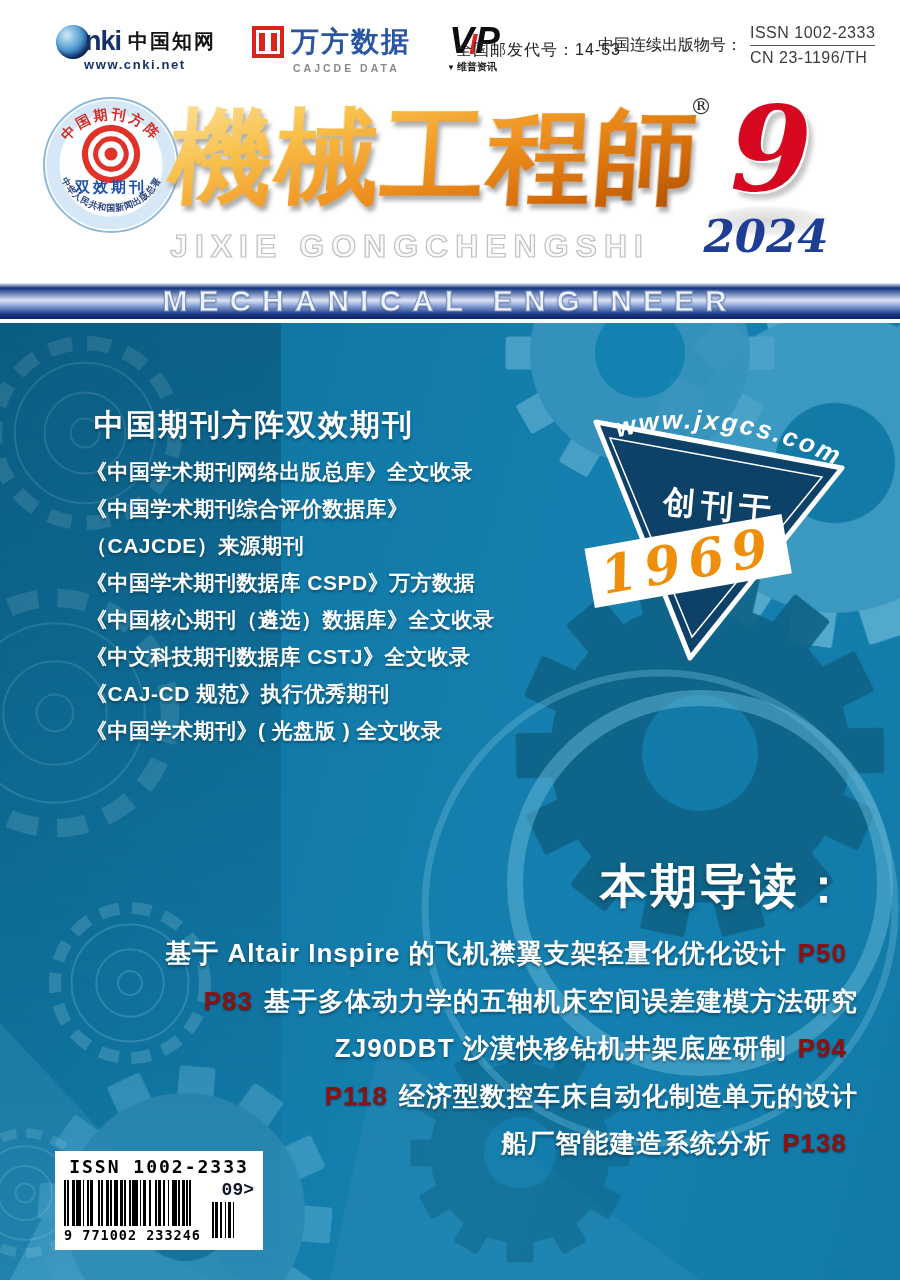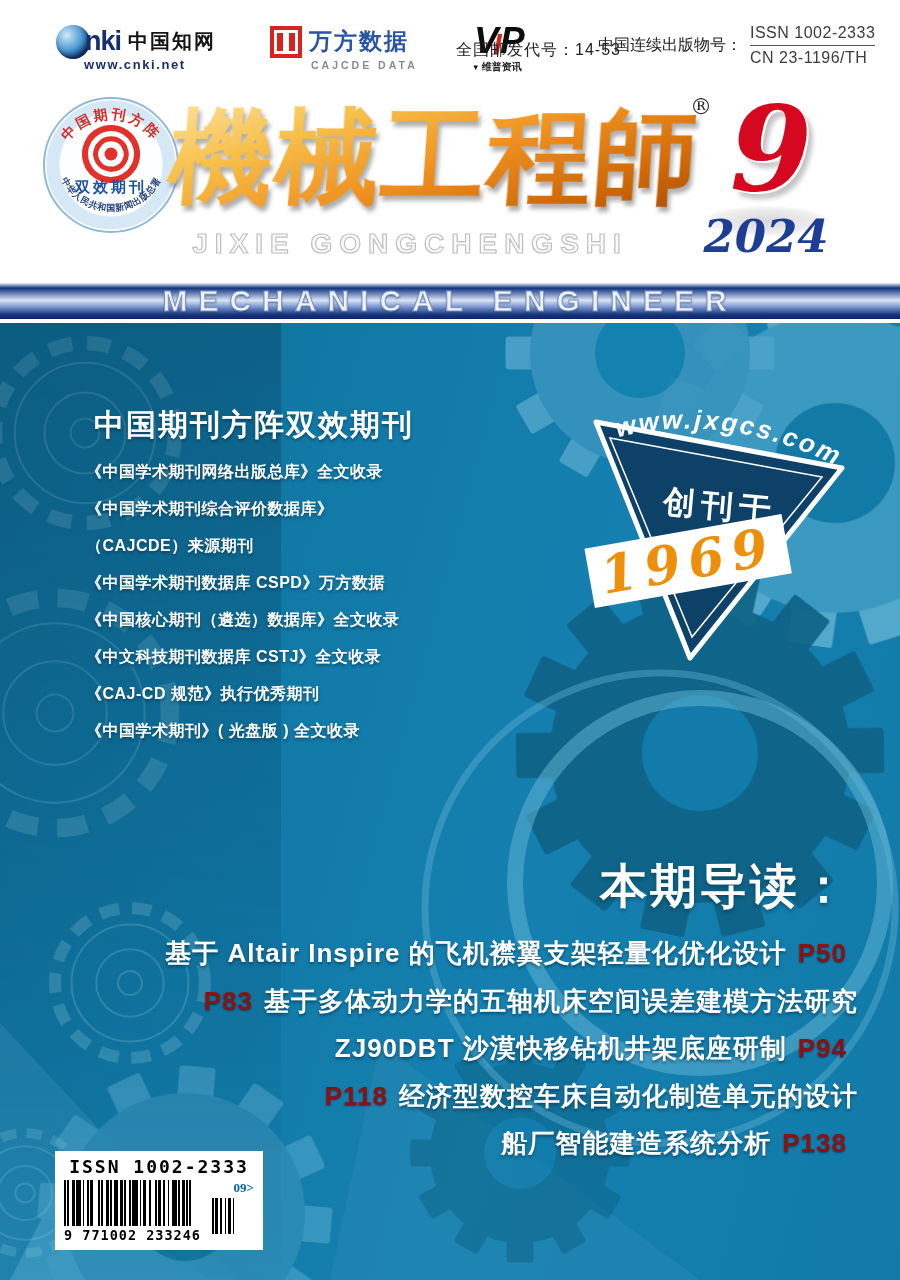--- a/index.html
+++ b/index.html
@@ -2,36 +2,36 @@
 <html><head>
 <meta charset="utf-8">
 <style>
   html,body{margin:0;padding:0;background:#fff;}
   .cover{position:relative;width:900px;height:1280px;overflow:hidden;
          font-family:"Liberation Sans","DejaVu Sans",sans-serif;background:#fff;}
 
   
   .header{position:absolute;left:0;top:0;width:900px;height:283px;background:#fff;z-index:3;}
 
-  .logo-row{position:absolute;left:56px;top:18px;height:60px;display:flex;align-items:center;gap:54px;}
+  .logo-row{position:absolute;left:56px;top:18px;height:60px;display:flex;align-items:center;gap:36px;}
   .cnki{display:flex;flex-direction:column;}
   .cnki-top{display:flex;align-items:center;}
   .cnki-globe{width:34px;height:34px;border-radius:50%;
       background:radial-gradient(circle at 32% 30%,#cfe9f8,#4f9ad2 45%,#14407e 72%,#0a2350);
       box-shadow:inset -2px -3px 4px rgba(0,0,20,.4);flex:0 0 auto;}
   .cnki-nki{font-weight:800;font-size:27px;color:#15306b;margin-left:-5px;letter-spacing:-1px;}
   .cnki-cn{font-size:20px;font-weight:700;color:#141414;margin-left:7px;letter-spacing:2px;}
   .cnki-url{font-size:13px;font-weight:700;color:#15306b;letter-spacing:1.6px;margin:-2px 0 0 28px;}
 
   .wanfang{display:flex;flex-direction:column;}
   .wf-top{display:flex;align-items:center;gap:7px;}
   .wf-icon{width:32px;height:32px;border:4px solid #d9231f;position:relative;box-sizing:border-box;}
   .wf-icon::before,.wf-icon::after{content:"";position:absolute;top:3px;bottom:3px;width:6px;background:#d9231f;}
   .wf-icon::before{left:3px;} .wf-icon::after{right:3px;}
-  .wf-cn{font-size:23px;font-weight:800;color:#2a55a4;letter-spacing:2px;}
+  .wf-cn{font-size:28px;font-weight:800;color:#2a55a4;letter-spacing:2px;}
   .wf-en{font-size:10.5px;font-weight:700;color:#8a8a8a;letter-spacing:3px;margin:1px 0 0 41px;}
 
   .vip{display:flex;flex-direction:column;align-items:flex-end;}
   .vip-top{display:flex;align-items:flex-end;font-style:italic;font-weight:900;line-height:1;}
   .vip-v,.vip-p{font-size:37px;color:#0d0d0d;letter-spacing:-3px;}
   .vip-i{font-size:30px;color:#d9231f;margin:0 -2px;}
   .vip-cn{font-size:10px;color:#222;font-weight:700;margin-top:1px;}
   .vip-cn::before{content:"▼";color:#111;font-size:8px;margin-right:2px;}
 
   .postal{position:absolute;left:456px;top:40px;font-size:16px;color:#222;letter-spacing:1px;}
@@ -59,21 +59,21 @@
       font-family:"DejaVu Serif","Liberation Serif",serif;font-style:italic;font-weight:bold;
       font-size:118px;line-height:1;color:#d5081f;
       text-shadow:2px 2px 0 #fff,6px 7px 5px #c4c4c4;}
   .issue-shadow{position:absolute;left:704px;top:206px;width:124px;height:30px;border-radius:50%;
       background:radial-gradient(ellipse at center,#d9d9d9 0%,#ededed 55%,rgba(255,255,255,0) 78%);}
   .issue-year{position:absolute;left:700px;top:210px;width:132px;text-align:center;
       font-family:"DejaVu Serif","Liberation Serif",serif;font-style:italic;font-weight:bold;
       font-size:45px;color:#1d3e94;}
 
   .pinyin{position:absolute;left:150px;top:228px;width:520px;text-align:center;
-      font-size:28px;font-weight:700;letter-spacing:7px;color:#fafafa;
+      font-size:32px;font-weight:700;letter-spacing:7px;color:#fafafa;
       -webkit-text-stroke:1.2px #bfbfbf;white-space:nowrap;}
 
   
   .band{position:absolute;left:0;top:283px;width:900px;height:36px;z-index:3;
       background:linear-gradient(180deg,#0c2a75 0%,#16359010 0,#10337f 14%,#dbe4f6 48%,#7b97cf 66%,#16357f 88%,#0a2468 100%);
       display:flex;align-items:center;justify-content:center;}
   .band-text{font-size:30px;font-weight:700;letter-spacing:11px;color:#eef3fb;
       -webkit-text-stroke:1px #7d92bd;text-shadow:0 1px 2px rgba(15,35,90,.55);white-space:nowrap;}
   .band-underline{position:absolute;left:0;top:319px;width:900px;height:4px;background:#fff;z-index:3;}
 
@@ -81,21 +81,21 @@
   .main{position:absolute;left:0;top:323px;width:900px;height:957px;overflow:hidden;
       background:linear-gradient(105deg,#0f7099 0%,#1179a6 30%,#1580b0 60%,#117aa8 100%);}
   .bg-svg{position:absolute;left:0;top:0;width:900px;height:957px;z-index:0;}
   .left-shade{position:absolute;left:0;top:0;width:281px;height:100%;z-index:1;
       background:linear-gradient(180deg,rgba(6,55,85,.34) 0%,rgba(6,55,85,.16) 55%,rgba(6,55,85,0) 100%);}
 
   .accolades{position:absolute;left:0;top:0;z-index:2;}
   .acc-heading{position:absolute;left:94px;top:82px;font-size:30px;font-weight:800;color:#fff;
       letter-spacing:2px;text-shadow:0 2px 3px rgba(0,35,55,.5);white-space:nowrap;}
   .acc-list{position:absolute;left:86px;top:130px;margin:0;padding:0;list-style:none;}
-  .acc-list li{font-size:16px;font-weight:700;color:#fff;line-height:37px;
+  .acc-list li{font-size:21px;font-weight:700;color:#fff;line-height:37px;
       letter-spacing:.5px;text-shadow:0 2px 3px rgba(0,35,55,.5);white-space:nowrap;}
 
   .badge-svg{position:absolute;left:565px;top:62px;width:310px;height:300px;z-index:2;}
 
   .toc-heading{position:absolute;left:600px;top:532px;z-index:2;font-size:47px;font-weight:700;
       color:#fff;letter-spacing:3px;text-shadow:0 2px 4px rgba(0,35,55,.5);white-space:nowrap;}
   .toc-lines{position:absolute;left:60px;right:42px;top:607px;z-index:2;text-align:right;}
   .toc-line{height:47.6px;line-height:47.6px;font-size:26px;font-weight:800;color:#fff;
       letter-spacing:1px;text-shadow:0 2px 3px rgba(0,30,50,.5);white-space:nowrap;}
   .pnum{color:#8e1111;text-shadow:0 1px 2px rgba(0,20,35,.6);margin:0 11px;}
@@ -105,22 +105,22 @@
       box-sizing:border-box;padding:5px 9px 4px 9px;display:flex;flex-direction:column;}
   .bc-issn{font-family:"DejaVu Sans Mono","Liberation Mono",monospace;font-size:18px;font-weight:700;
       color:#000;text-align:center;letter-spacing:2px;}
   .bc-body{display:flex;flex:1;margin-top:3px;gap:8px;}
   .bc-maincol{display:flex;flex-direction:column;flex:1;}
   .bc-bars{display:flex;align-items:stretch;height:46px;}
   .bc-bars div{height:100%;}
   .bc-digits{font-family:"DejaVu Sans Mono","Liberation Mono",monospace;font-size:13.5px;font-weight:700;
       color:#000;letter-spacing:1px;margin-top:1px;white-space:nowrap;}
   .bc-addon{display:flex;flex-direction:column;width:42px;}
-  .bc-addon-label{font-family:Liberation Serif, serif;font-size:13px;
-      font-weight:700;color:#0369a1;text-align:right;}
+  .bc-addon-label{font-family:Liberation Mono, monospace;font-size:18px;
+      font-weight:700;color:#0f172a;text-align:right;}
   .bc-addon-bars{display:flex;height:36px;margin-top:2px;}
   .bc-addon-bars div{height:100%;}
 </style>
 </head>
 <body>
 
 <div class="cover">
 
   <div class="header">
 

